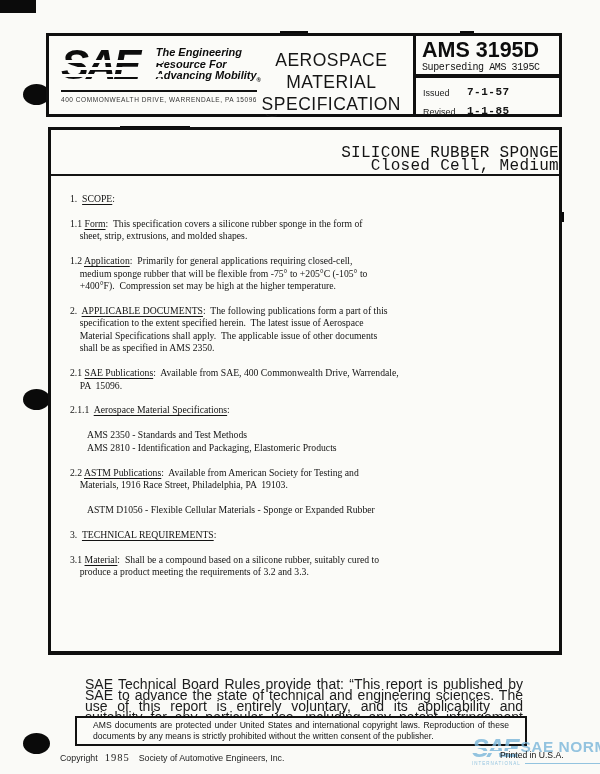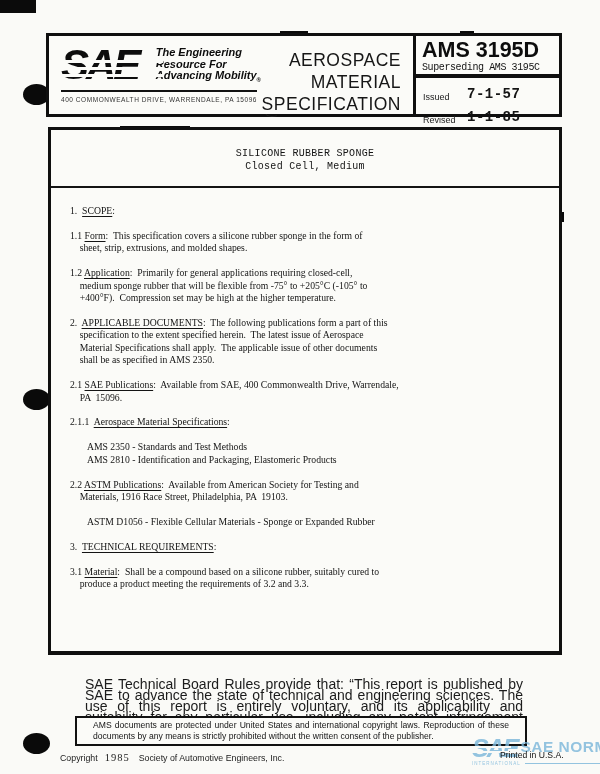--- a/index.html
+++ b/index.html
@@ -34,21 +34,21 @@
     font-style:italic; font-weight:bold; font-size:11px; line-height:11.5px; color:#0d0d0d;
     white-space:nowrap;
   }
   .reg-mark { font-size:6px; font-style:normal; vertical-align:sub; }
   .logo-rule { width:196px; height:2px; background:#111; margin-top:2px; }
   .address {
     margin-top:4px; font-family:"Liberation Sans", sans-serif; font-size:6.5px;
     letter-spacing:0.55px; color:#333; white-space:nowrap;
   }
   .doc-type {
-    position:absolute; right:158px; top:13px; text-align:right;
+    position:absolute; right:158px; top:13px; text-align:center;
     font-family:"Liberation Sans", sans-serif; font-size:17.5px; line-height:22px;
     letter-spacing:0.5px; color:#161616;
   }
   .doc-type .line { position:relative; }
   .swoosh {
     position:absolute; left:2px; bottom:-2px; width:15px; height:9px;
     border:1.4px solid transparent; border-bottom-color:#222; border-radius:50%;
     transform:rotate(6deg);
   }
   .ams-box {
@@ -57,30 +57,30 @@
   }
   .ams-top { height:42px; padding:2px 3px 0 6px; border-bottom:4px solid #0f0f0f; }
   .ams-number {
     font-family:"Liberation Sans", sans-serif; font-weight:bold; font-size:21.5px;
     line-height:24px; letter-spacing:0px; color:#0d0d0d; white-space:nowrap;
   }
   .ams-superseding { font-size:10px; line-height:11px; letter-spacing:-0.4px; white-space:nowrap; }
   .ams-dates { padding:8px 0 0 7px; }
   .date-row { display:flex; margin-bottom:7px;align-items:flex-end; }
   .date-label { width:44px; font-family:"Liberation Sans", sans-serif; font-size:9px; color:#222; }
-  .date-value { font-size:14px; font-weight:bold; letter-spacing:0.5px; }
+  .date-value { font-size:11px; font-weight:bold; letter-spacing:0.5px; }
 
   
   .main-box {
     position:absolute; left:48px; top:127px; width:514px; height:528px;
     border:3px solid #0f0f0f; border-bottom-width:4px; background:#fbfbf8;
   }
   .title-block {
-    height:58px; border-bottom:2px solid #141414; text-align:center;
-    padding-top:17px; font-size:10px; line-height:13px; letter-spacing:0.3px;
+    height:46px; border-bottom:2px solid #141414; text-align:right;
+    padding-top:17px; font-size:16px; line-height:13px; letter-spacing:0.3px;
   }
   .body-text { padding:17px 4px 0 19px; font-size:9.7px; line-height:12.45px; }
   .para { white-space:pre-wrap; margin-bottom:12.4px;font-family:Liberation Serif, serif; }
   .term { text-decoration:underline; text-underline-offset:2px; }
 
   
   .board-rules {
     position:absolute; left:85px; top:679px; width:438px;
     font-family:"Liberation Sans", sans-serif; font-size:14px; line-height:10.9px;
     text-align:justify; color:#1b1b1b;

